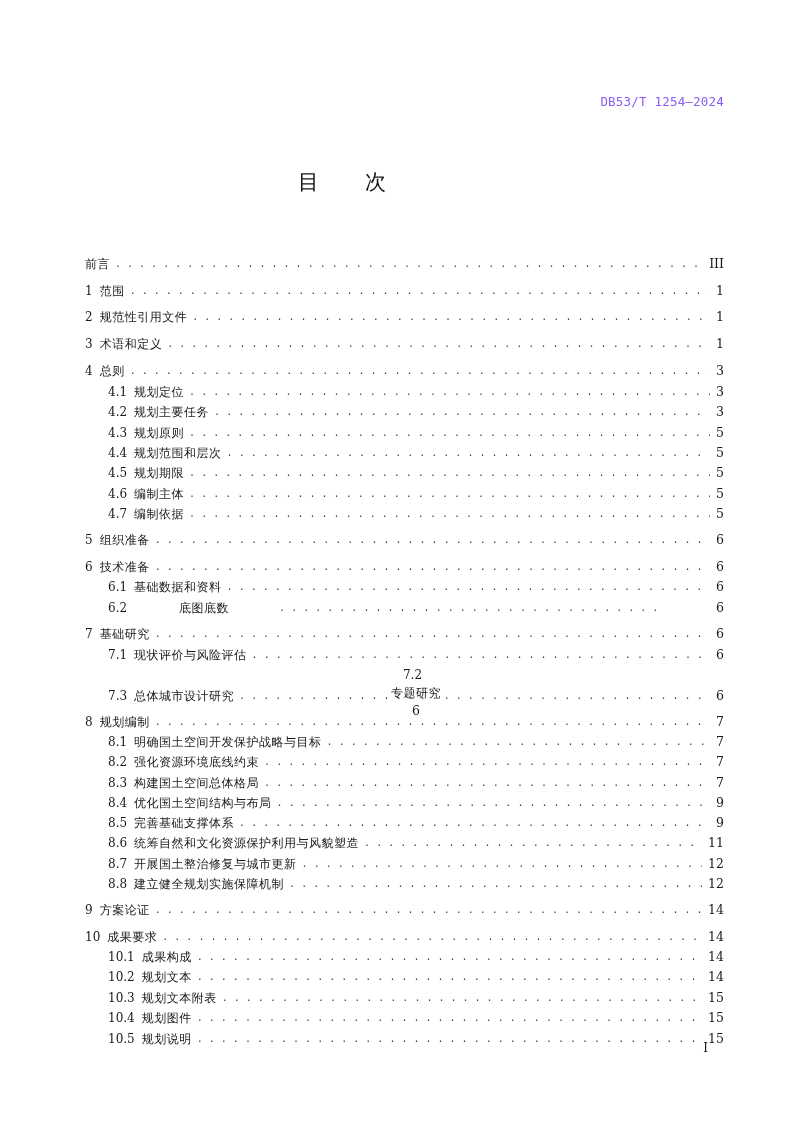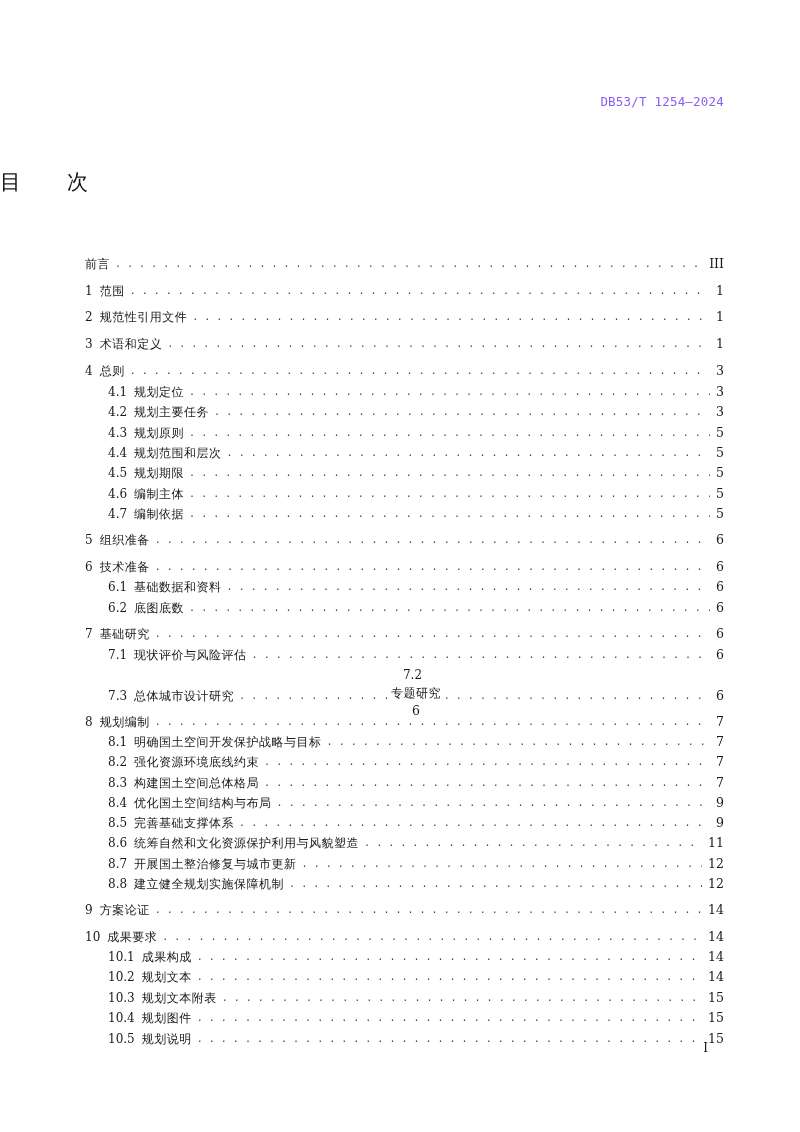--- a/index.html
+++ b/index.html
@@ -1,20 +1,20 @@
 <!DOCTYPE html>
 <html><head>
 <meta charset="utf-8">
 <style>
   html, body { margin: 0; padding: 0; background: #ffffff; }
   body { width: 800px; height: 1132px; position: relative; overflow: hidden;
          font-family: "DejaVu Serif", "Liberation Serif", serif; color: #1a1a1a; }
   .doc-code { position: absolute; top: 94px; right: 76px; font-family: "DejaVu Sans Mono", "Liberation Mono", monospace;
               font-size: 12.5px; color: #8b5cf6; letter-spacing: 0.2px; }
-  .toc-title { position: absolute; top: 168px; left: 0; width: 684px; text-align: left;
+  .toc-title { position: absolute; top: 168px; left: 0; width: 684px; text-align: center;
                font-family: "DejaVu Sans", "Liberation Sans", sans-serif; font-size: 21px; color: #111; }
   .toc-title span { display: inline-block; }
   .toc-title .gap { width: 46px; }
   .toc { position: absolute; top: 12px; left: 0; width: 704px; height: 1132px; }
   .row { position: absolute; left: 85px; width: 639px; height: 18px; display: flex; align-items: center;
          font-size: 12px; line-height: 18px; white-space: nowrap; }
   .row.sub { left: 108px; width: 616px; }
   .row .num { margin-right: 7px; font-family: "DejaVu Serif", serif; }
   .row .label { font-family: "DejaVu Sans", "Liberation Sans", sans-serif; letter-spacing: 0.5px; }
   .row .leader { flex: 1; overflow: hidden; margin: 0 6px 0 5px; color: #444; letter-spacing: 2.4px;
@@ -115,21 +115,21 @@
       <span class="label">技术准备</span>
       <span class="leader"></span>
       <span class="page">6</span>
     </div>
     <div class="row sub" style="top: 566px;">
       <span class="num">6.1</span>
       <span class="label">基础数据和资料</span>
       <span class="leader"></span>
       <span class="page">6</span>
     </div>
-    <div class="row sub" style="top: 587px;">
+    <div class="row sub" style="top: 587px; gap: 45px;">
       <span class="num">6.2</span>
       <span class="label">底图底数</span>
       <span class="leader"></span>
       <span class="page">6</span>
     </div>
     <div class="row" style="top: 613px;">
       <span class="num">7</span>
       <span class="label">基础研究</span>
       <span class="leader"></span>
       <span class="page">6</span>

